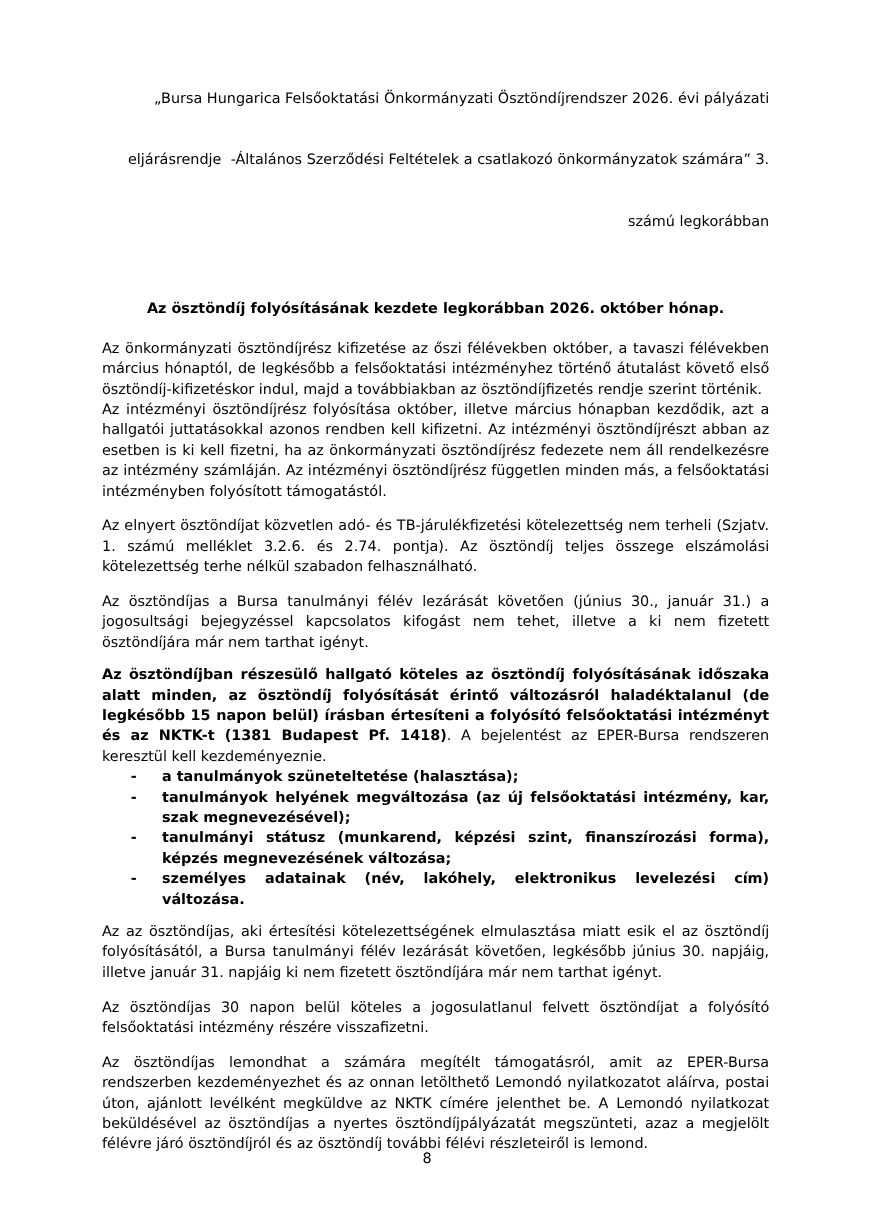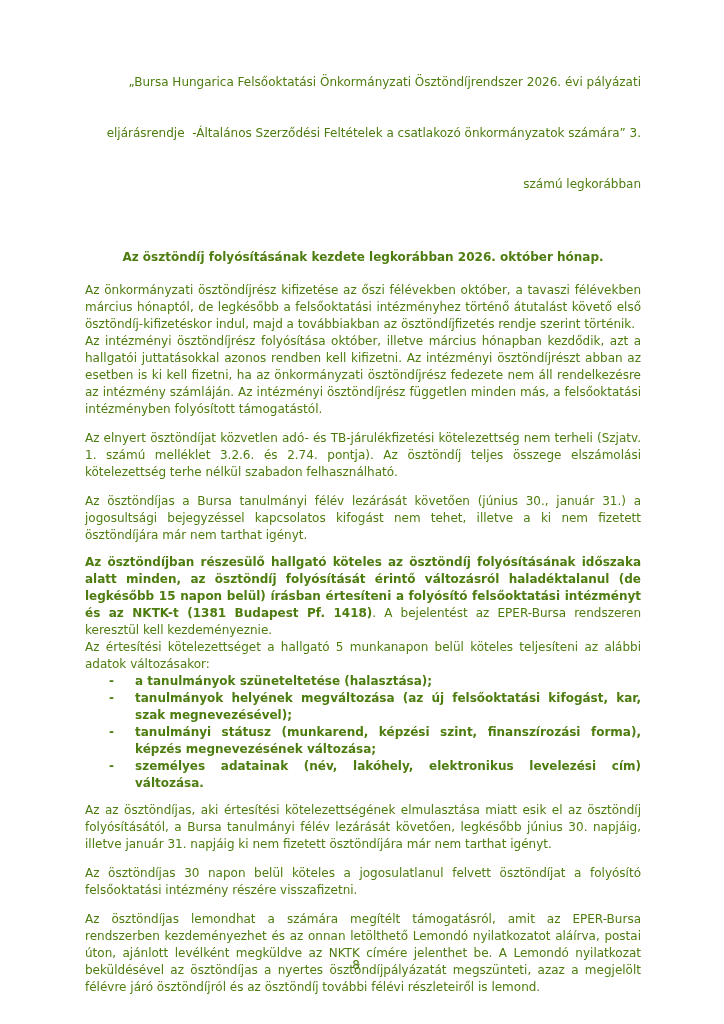--- a/index.html
+++ b/index.html
@@ -7,21 +7,21 @@
     padding: 0;
     background: #ffffff;
   }
   .page {
     position: relative;
     width: 712px;
     height: 1024px;
     background: #ffffff;
     overflow: hidden;
     font-family: "DejaVu Sans", sans-serif;
-    color: #4d7c0f;
+    color: #000000;
   }
   .content {
     position: absolute;
     top: 40px;
     left: 85px;
     width: 556px;
     font-size: 12px;
     line-height: 17px;
   }
   .doc-header {
@@ -89,30 +89,29 @@
       <p>Az intézményi ösztöndíjrész folyósítása október, illetve március hónapban kezdődik, azt a hallgatói juttatásokkal azonos rendben kell kifizetni. Az intézményi ösztöndíjrészt abban az esetben is ki kell fizetni, ha az önkormányzati ösztöndíjrész fedezete nem áll rendelkezésre az intézmény számláján. Az intézményi ösztöndíjrész független minden más, a felsőoktatási intézményben folyósított támogatástól.</p>
     </div>
 
     <p class="mt-sm">Az elnyert ösztöndíjat közvetlen adó- és TB-járulékfizetési kötelezettség nem terheli (Szjatv. 1. számú melléklet 3.2.6. és 2.74. pontja). Az ösztöndíj teljes összege elszámolási kötelezettség terhe nélkül szabadon felhasználható.</p>
 
     <p class="mt-sm">Az ösztöndíjas a Bursa tanulmányi félév lezárását követően (június 30., január 31.) a jogosultsági bejegyzéssel kapcsolatos kifogást nem tehet, illetve a ki nem fizetett ösztöndíjára már nem tarthat igényt.</p>
 
 
     <div class="mt-xs">
       <p><span class="bold">Az ösztöndíjban részesülő hallgató köteles az ösztöndíj folyósításának időszaka alatt minden, az ösztöndíj folyósítását érintő változásról haladéktalanul (de legkésőbb 15 napon belül) </span><span class="bold underline">írásban</span><span class="bold"> értesíteni a folyósító felsőoktatási intézményt és az NKTK-t (1381 Budapest Pf. 1418)</span><span>. A bejelentést az EPER-Bursa rendszeren keresztül kell kezdeményeznie.</span></p>
-      <p>Az értesítési kötelezettséget a hallgató 5 munkanapon belül köteles teljesíteni az alábbi adatok változásakor:</p>
 
       <div class="bullet-list">
         <div class="bullet-row">
           <span class="bullet-dash">-</span>
           <span class="bullet-text">a tanulmányok szüneteltetése (halasztása);</span>
         </div>
         <div class="bullet-row">
           <span class="bullet-dash">-</span>
-          <span class="bullet-text">tanulmányok helyének megváltozása (az új felsőoktatási kifogást, kar, szak megnevezésével);</span>
+          <span class="bullet-text">tanulmányok helyének megváltozása (az új felsőoktatási intézmény, kar, szak megnevezésével);</span>
         </div>
         <div class="bullet-row">
           <span class="bullet-dash">-</span>
           <span class="bullet-text">tanulmányi státusz (munkarend, képzési szint, finanszírozási forma), képzés megnevezésének változása;</span>
         </div>
         <div class="bullet-row">
           <span class="bullet-dash">-</span>
           <span class="bullet-text">személyes adatainak (név, lakóhely, elektronikus levelezési cím) változása.</span>
         </div>
       </div>

